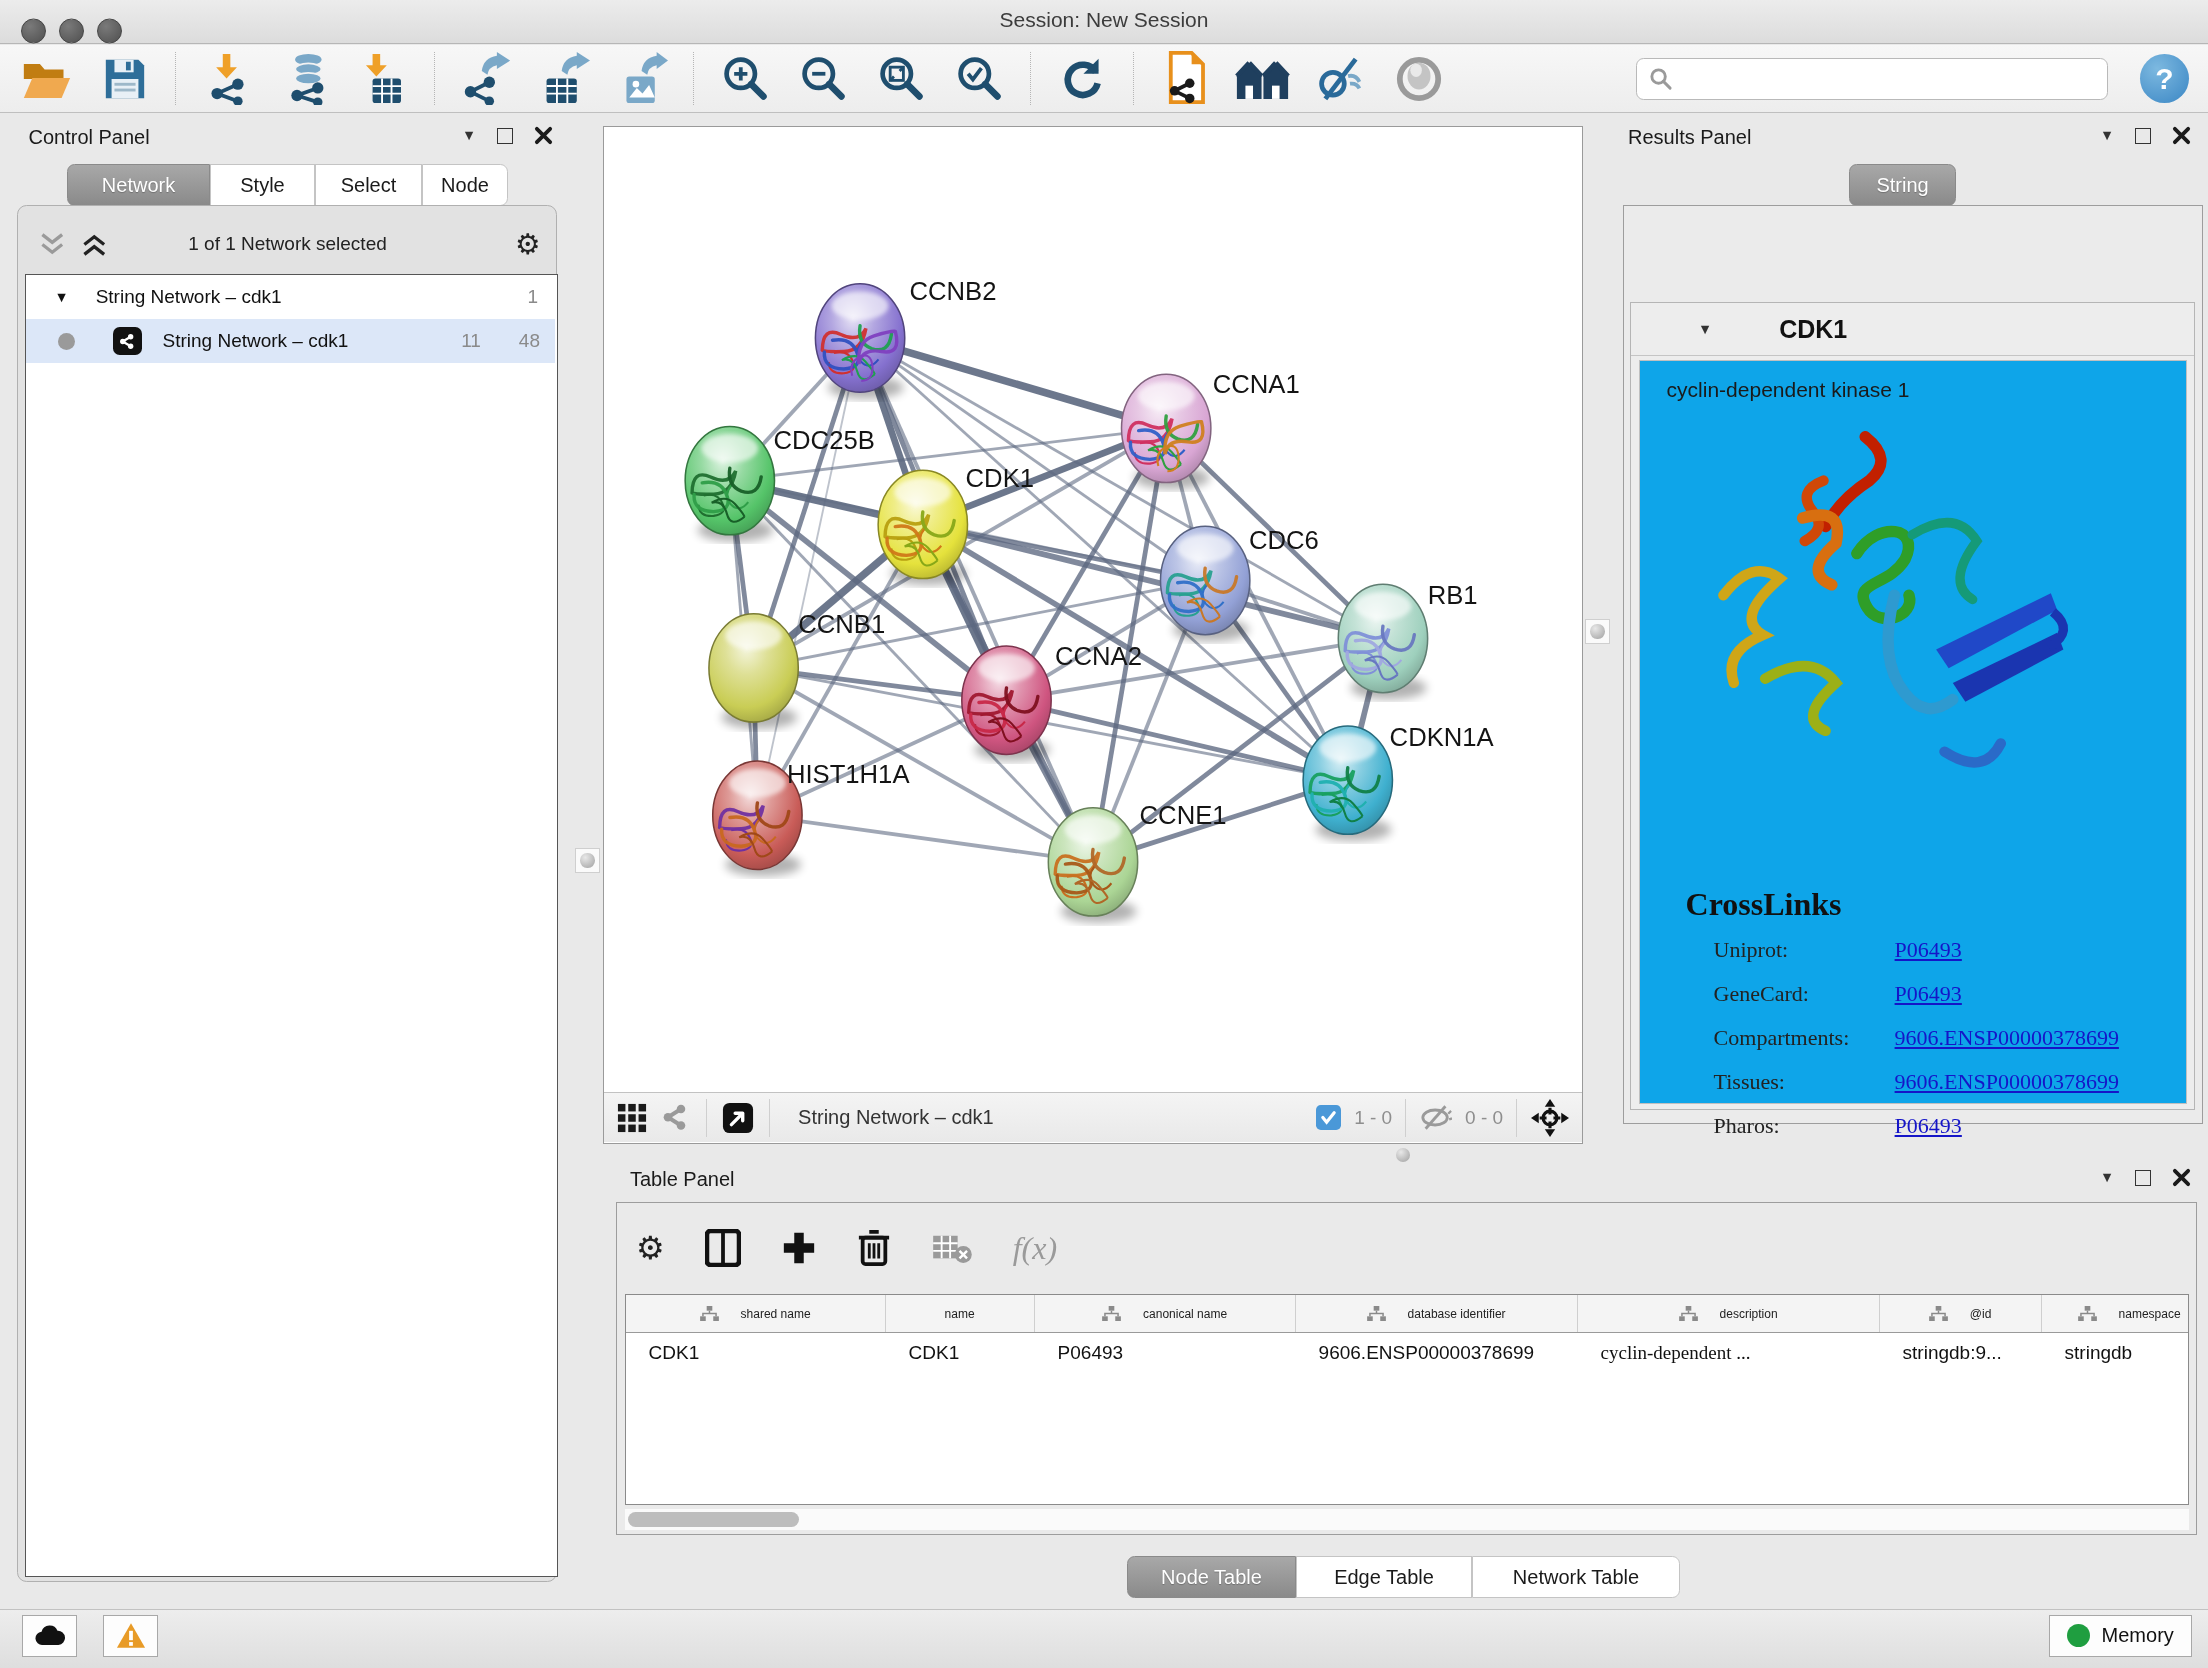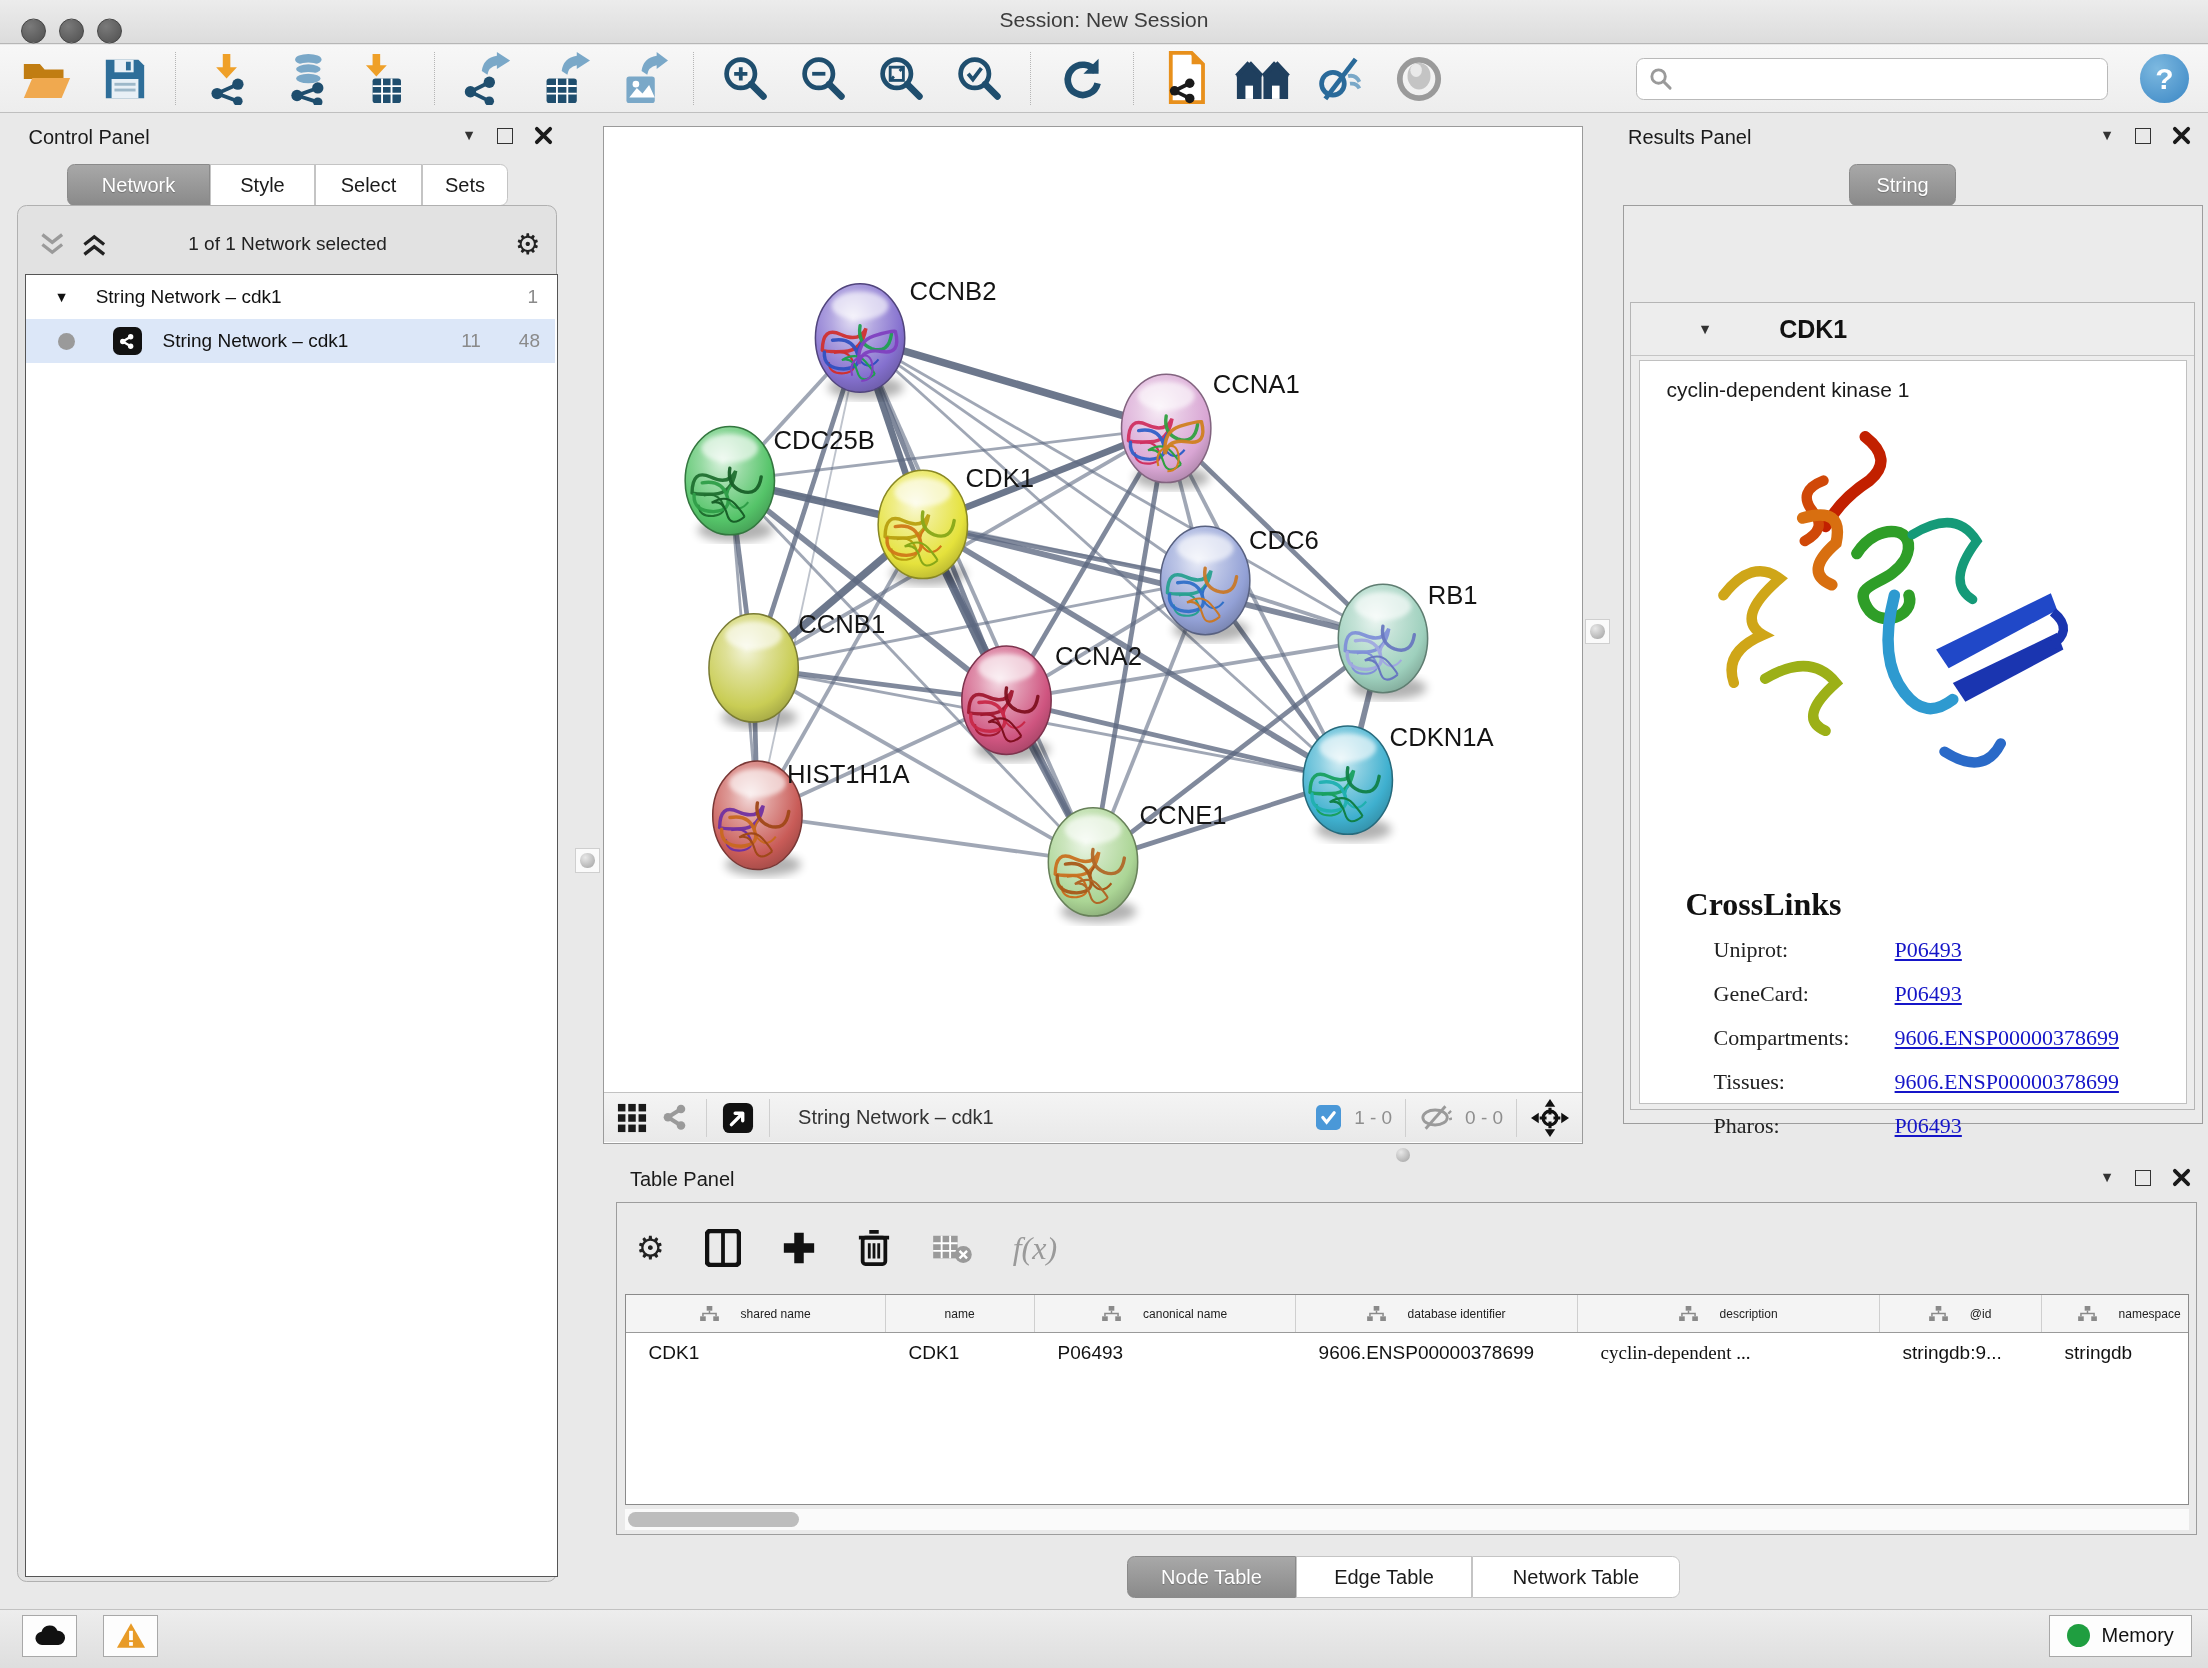--- a/index.html
+++ b/index.html
@@ -44,21 +44,21 @@
   .nb-title{font-size:20px;color:#333;margin-left:13.3px;flex:0 0 auto}
   .nb-count{font-size:19px;color:#8e8e8e}
   .chk{width:25px;height:25px;background:#4a98d8;border-radius:4.8px;display:flex;align-items:center;justify-content:center}
   
   .rp-outer{position:absolute;left:1623px;top:205px;width:580px;height:919px;background:#ebebeb;border:1px solid #9d9d9d}
   .rp-btnbox{position:absolute;left:1630px;top:226px;width:565px;height:72px;background:#ebebeb;border:1px solid #b5b5b5;display:flex;align-items:center;justify-content:center;gap:44px}
   .rp-btn{width:198px;height:44px;background:#fff;border:1px solid #bbb;border-radius:8.6px;font-size:21px;color:#111;display:flex;align-items:center;justify-content:center}
   .rp-sec{position:absolute;left:1630px;top:302px;width:565px;height:808px;background:#ededed;border:1px solid #b5b5b5}
   .rp-sechead{position:absolute;left:0;top:0;width:563px;height:53px;display:flex;align-items:center;gap:67px;padding-left:67px;border-bottom:1px solid #c5c5c5}
   .rp-secname{font-size:25px;font-weight:bold;color:#111}
-  .rp-inner{position:absolute;left:7.6px;top:57px;width:548px;height:744px;background:#ffffff;border:1px solid #c0c0c0}
+  .rp-inner{position:absolute;left:7.6px;top:57px;width:548px;height:744px;background:#0ea5e9;border:1px solid #c0c0c0}
   .rp-desc{position:absolute;left:27px;top:17px;font-size:21px;color:#1a1a1a}
   .xl-head{position:absolute;left:46px;top:525px;font-family:"Liberation Serif",serif;font-weight:bold;font-size:32px;color:#111}
   .xl-rows{position:absolute;left:74px;top:567px;width:457px}
   .xl-row{display:flex;height:44px;align-items:center;font-family:"Liberation Serif",serif;font-size:22px;color:#222}
   .xl-row .lbl{width:181px}
   .xl-row a{color:#1515c8;text-decoration:underline}
   
   .tp-head{position:absolute;left:630px;top:1168px;font-size:20px;color:#1a1a1a}
   .tp-toolbox{position:absolute;left:616px;top:1202px;width:1581px;height:333px;background:#eaeaea;border:1px solid #9d9d9d}
   .tp-tools{position:absolute;left:19px;top:11.4px;height:68px;display:flex;align-items:center;gap:40px}
@@ -256,21 +256,21 @@
     <span class="tri">▼</span>
     <span class="flbox"></span>
     <svg width="19" height="19" viewBox="0 0 20 20">
         <path d="M3,3 L17,17 M17,3 L3,17" stroke="#1a1a1a" stroke-width="4" stroke-linecap="round"></path>
       </svg>
   </div>
   <div id="cp-tabs">
       <div class="tab sel first" style="width: 143px;">Network</div>
       <div class="tab" style="width: 105px;">Style</div>
       <div class="tab" style="width: 107px;">Select</div>
-      <div class="tab last" style="width: 86px;">Sets</div>
+      <div class="tab last" style="width: 86px;">Node</div>
     </div>
   <div class="cp-sub"></div>
   <div class="cp-selrow">
     <svg width="28.5" height="25" viewBox="0 0 26 22" style="margin-left:13.3px">
         <path d="M4,2 l9,7 9,-7 M4,11 l9,7 9,-7" stroke="#9a9a9a" stroke-width="3" fill="none"></path>
       </svg>
     <svg width="28.5" height="25" viewBox="0 0 26 22" style="margin-left:13.3px">
         <path d="M4,20 l9,-7 9,7 M4,11 l9,-7 9,7" stroke="#222" stroke-width="3" fill="none"></path>
       </svg>
     <div class="cp-seltext">1 of 1 Network selected</div>

